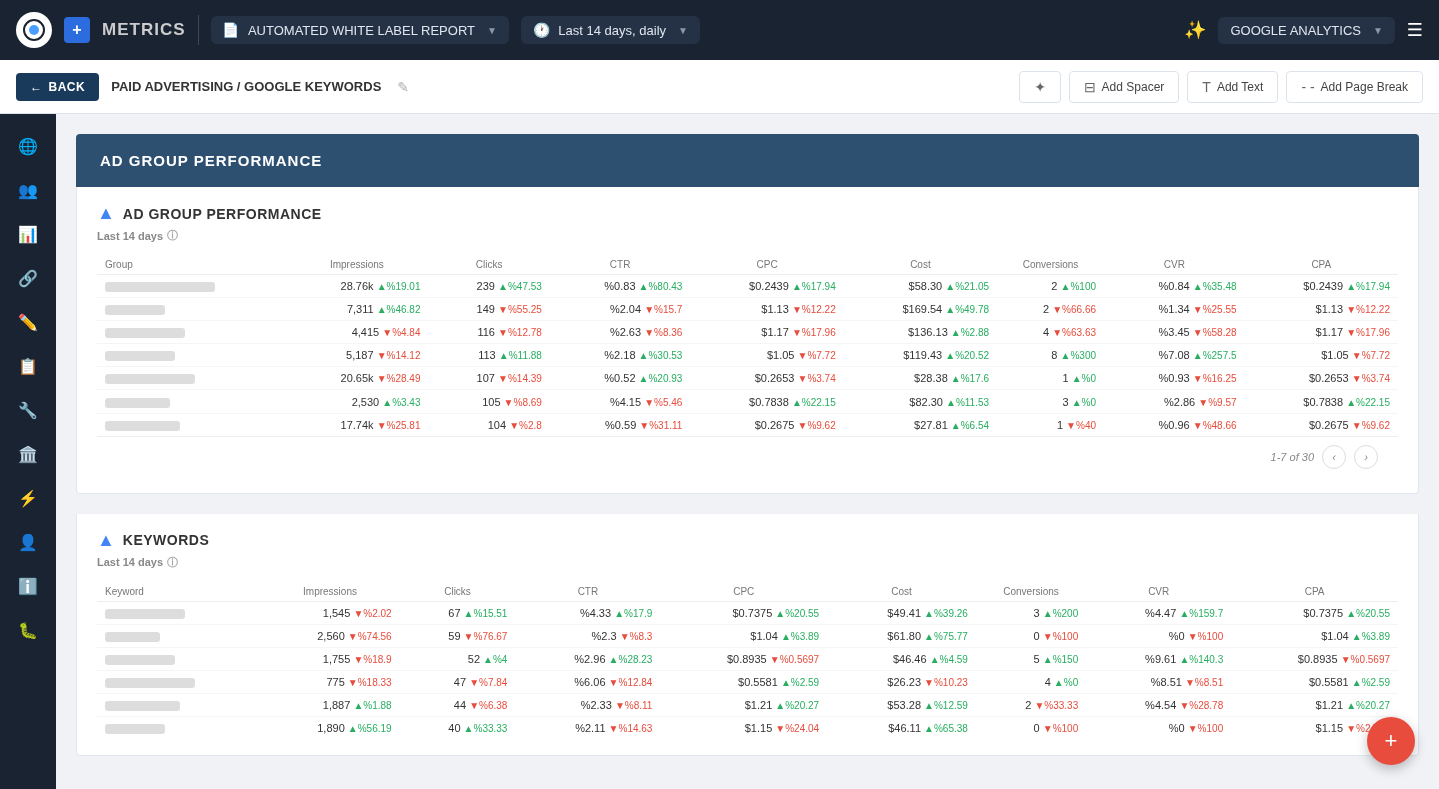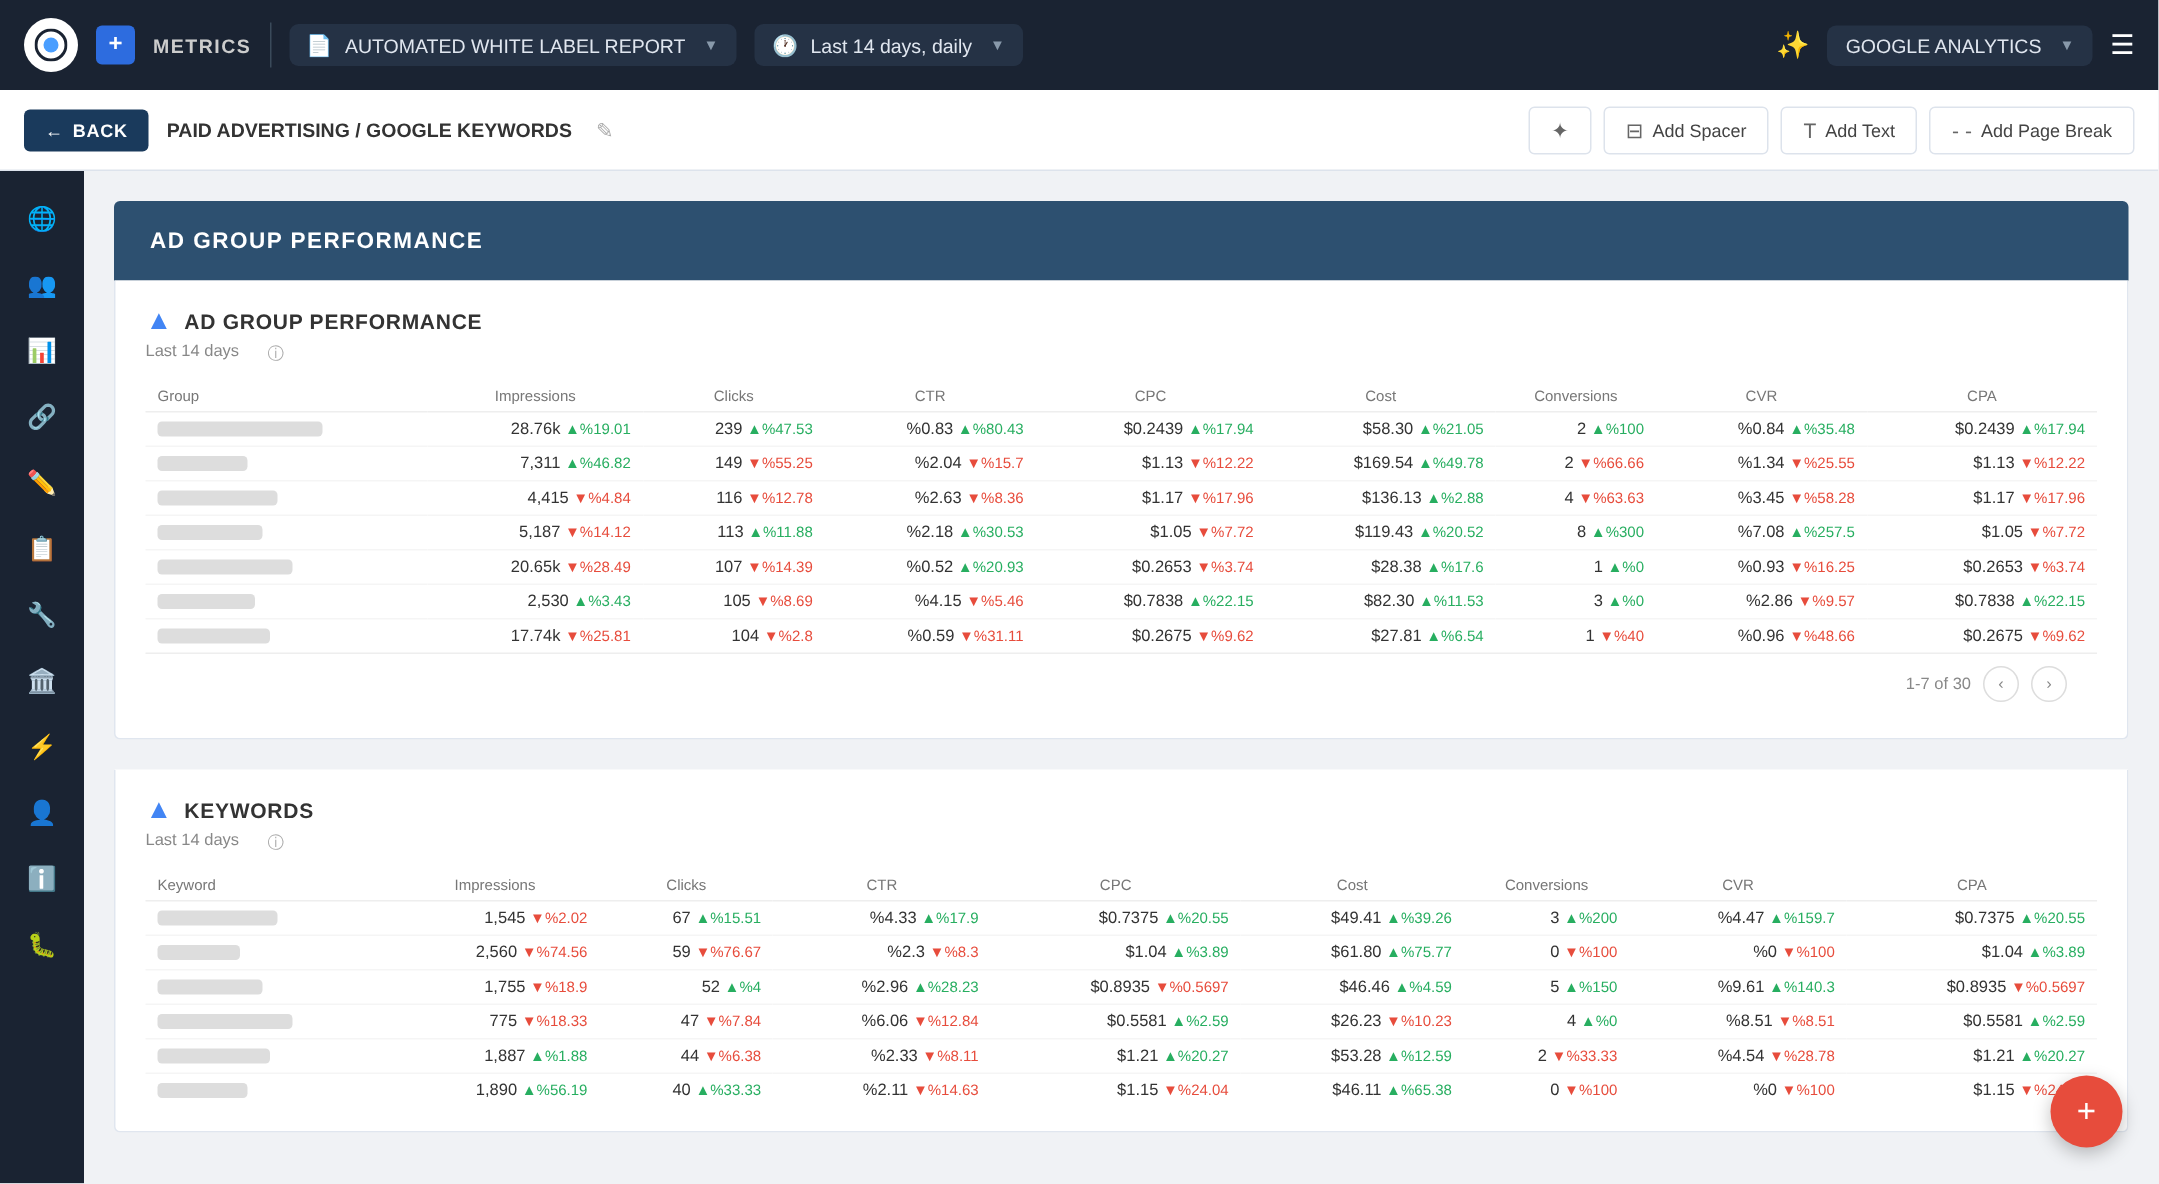--- a/index.html
+++ b/index.html
@@ -12,21 +12,21 @@
     }
     .logo-circle {
       width: 36px; height: 36px; border-radius: 50%; background: #fff;
       display: flex; align-items: center; justify-content: center;
       flex-shrink: 0;
     }
     .plus-btn {
       width: 26px; height: 26px; background: #2d6cdf; border-radius: 4px;
       display: flex; align-items: center; justify-content: center; font-size: 16px; font-weight: bold; cursor: pointer; flex-shrink: 0;
     }
-    .nav-label { font-size: 13px; font-weight: 600; letter-spacing: 1px; color: #ccc; }
+    .nav-label { font-size: 17px; font-weight: 600; letter-spacing: 1px; color: #ccc; }
     .nav-divider { width: 1px; height: 30px; background: #3a4a5a; }
     .nav-pill {
       display: flex; align-items: center; gap: 8px;
       background: #253245; border-radius: 6px; padding: 6px 12px;
       cursor: pointer; color: #e0e6ef; font-size: 13px;
     }
     .nav-pill .icon { font-size: 14px; color: #8899aa; }
     .nav-pill .chevron { font-size: 10px; color: #8899aa; margin-left: 4px; }
     .nav-right { margin-left: auto; display: flex; align-items: center; gap: 12px; }
     .nav-spark { font-size: 18px; }
@@ -80,21 +80,21 @@
     }
 
     
     .card {
       background: #fff; border-radius: 0 0 4px 4px;
       margin-bottom: 20px; border: 1px solid #e0e6ef; border-top: none;
     }
     .card-inner { padding: 16px 20px; }
     .card-title-row { display: flex; align-items: center; gap: 8px; margin-bottom: 4px; }
     .card-title { font-size: 14px; font-weight: 700; color: #333; letter-spacing: 0.5px; }
-    .card-subtitle { font-size: 11px; color: #888; display: flex; align-items: flex-start; gap: 19px; margin-bottom: 12px; }
+    .card-subtitle { font-size: 11px; color: #888; display: flex; align-items: center; gap: 4px; margin-bottom: 12px; font-weight: bold; }
     .google-ads-icon { color: #4285f4; font-size: 18px; font-weight: 900; font-style: italic; }
 
     
     .perf-table { width: 100%; border-collapse: collapse; font-size: 11px; }
     .perf-table th {
       color: #777; font-weight: 500; padding: 4px 8px;
       border-bottom: 1px solid #eee; font-size: 10px;
     }
     .perf-table th:first-child { text-align: left; }
     .perf-table td { padding: 5px 8px; text-align: right; border-bottom: 1px solid #f5f5f5; }
@@ -103,21 +103,21 @@
 
     .redacted-text {
       display: inline-block; height: 10px; background: #ddd; border-radius: 3px; vertical-align: middle;
     }
     .val-neutral { color: #333; font-weight: 500; }
     .val-up { color: #27ae60; font-size: 10px; }
     .val-down { color: #e74c3c; font-size: 10px; }
 
     .table-footer {
       text-align: right; padding: 8px 20px; font-size: 11px; color: #888;
-      border-top: 1px solid #eee; display: flex; align-items: center; justify-content: flex-end; gap: 8px;
+      border-top: 1px solid #eee; display: flex; align-items: center; justify-content: flex-end; gap: 8px; font-style: italic;
     }
     .pagination-btn {
       width: 24px; height: 24px; border: 1px solid #ddd; border-radius: 50%;
       display: flex; align-items: center; justify-content: center; cursor: pointer; color: #888;
     }
 
     
     .fab {
       position: fixed; bottom: 24px; right: 24px;
       width: 48px; height: 48px; border-radius: 50%;

